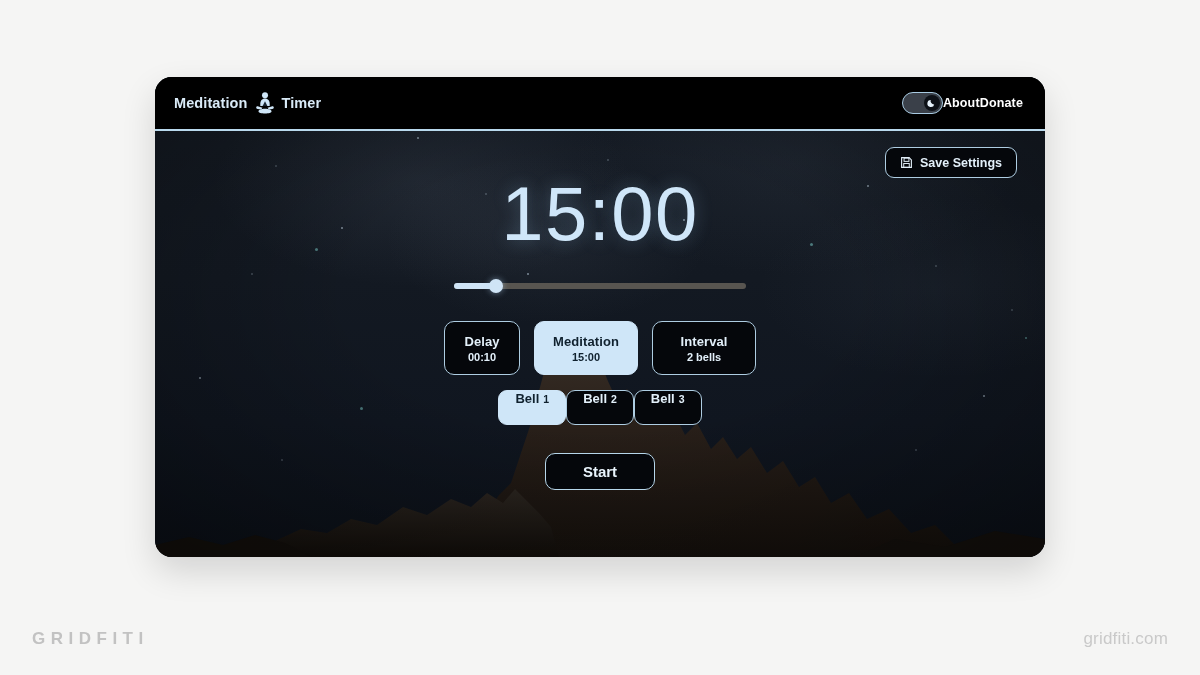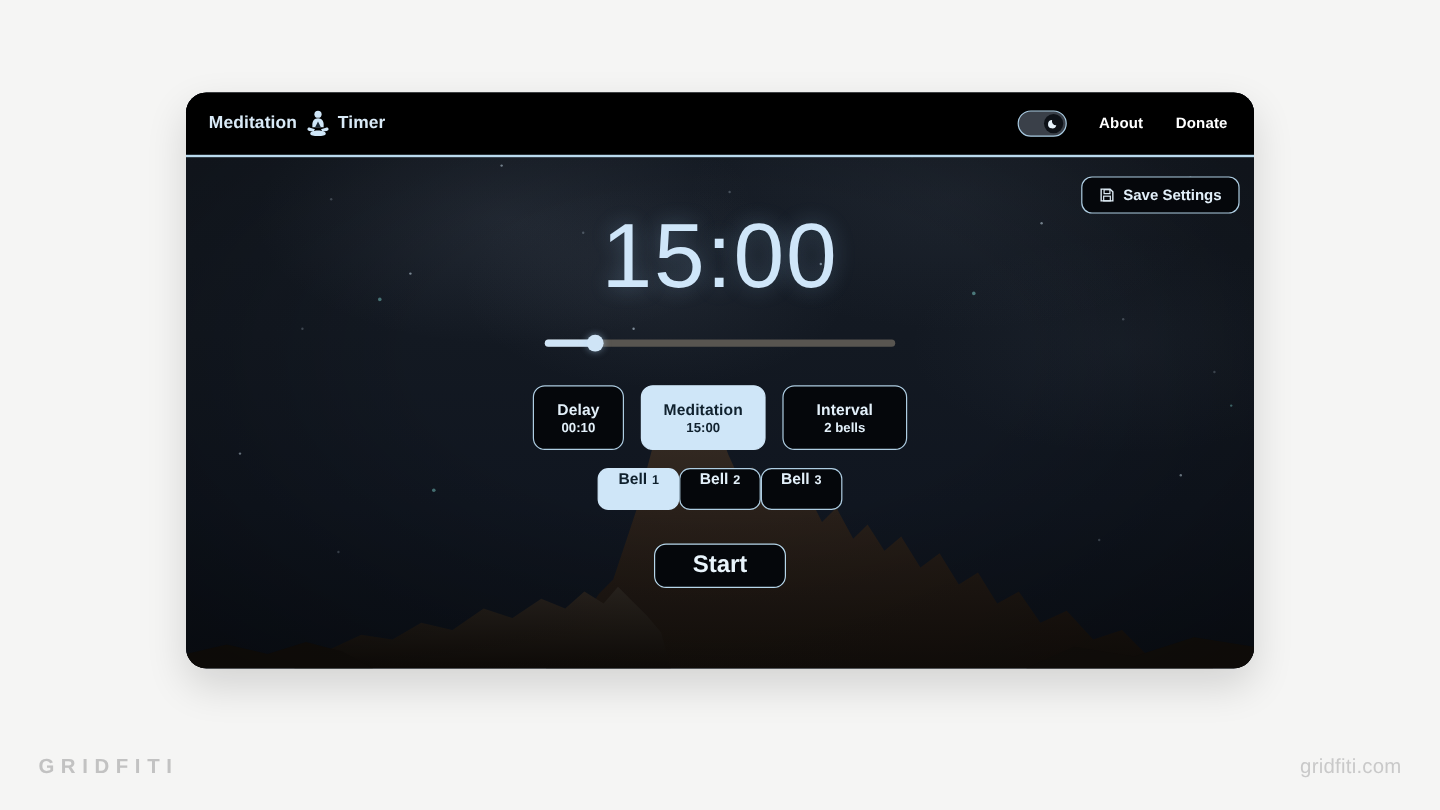--- a/index.html
+++ b/index.html
@@ -95,21 +95,20 @@
     font-size: 14.5px;
     font-weight: bold;
     letter-spacing: .1px;
   }
   #brand .brand-word { padding: 0 2px; }
   #lotus-icon { width: 26px; height: 26px; display: block; margin: 0 1px; }
 
   #header-right {
     display: flex;
     align-items: center;
-    gap: 27px;
   }
 
   #theme-toggle {
     position: relative;
     width: 41px;
     height: 22px;
     border-radius: 11px;
     background: #3a4049;
     border: 1.5px solid #a9cbe2;
     cursor: pointer;
@@ -133,21 +132,21 @@
     font-size: 12.5px;
     font-weight: bold;
     letter-spacing: .15px;
     cursor: pointer;
     text-decoration: none;
   }
 
   
   #save-settings {
     position: absolute;
-    right: 12px;
+    right: 28px;
     top: 70px;
     display: flex;
     align-items: center;
     gap: 7px;
     height: 31px;
     padding: 0 14px;
     border: 1.3px solid #aecde2;
     border-radius: 9px;
     background: #05070b;
     color: #e2eff9;
@@ -273,21 +272,21 @@
 
   
   #start-btn {
     margin-top: 28px;
     width: 110px;
     height: 37px;
     border-radius: 10px;
     border: 1.4px solid #b6d6ea;
     background: #05070b;
     color: #e9f4fc;
-    font-size: 20px;
+    font-size: 15px;
     font-weight: bold;
     cursor: pointer;
   }
 
   
   #wm-left {
     position: absolute;
     left: 32px;
     bottom: 26px;
     color: #c2c2c2;

